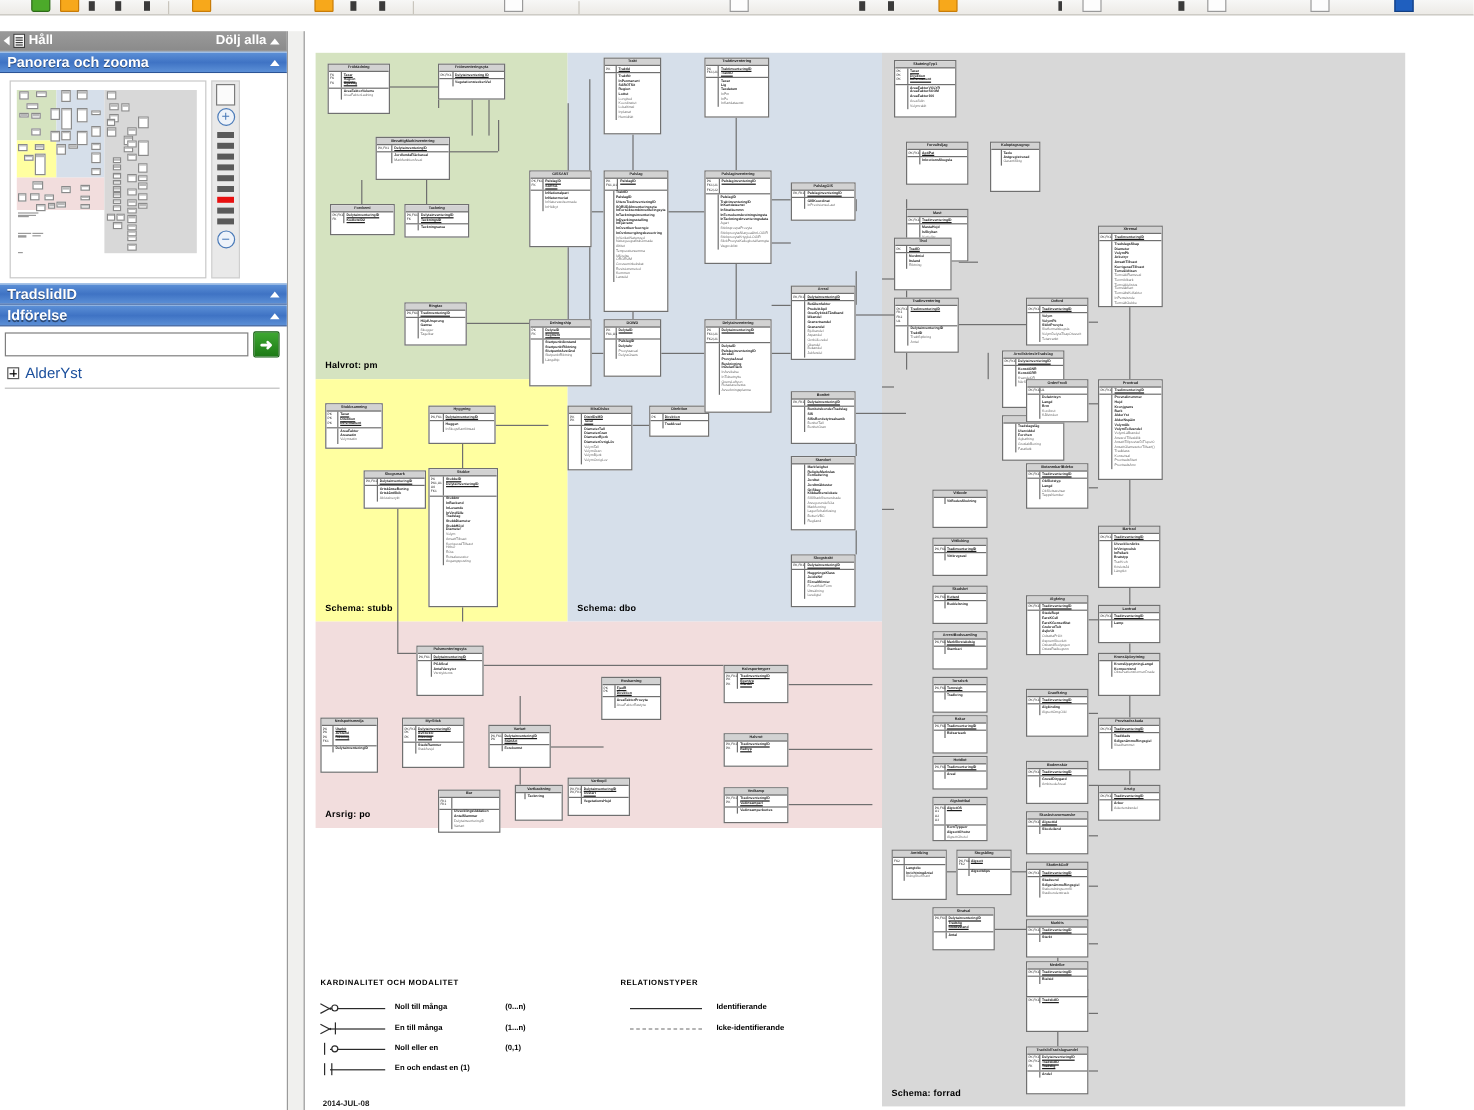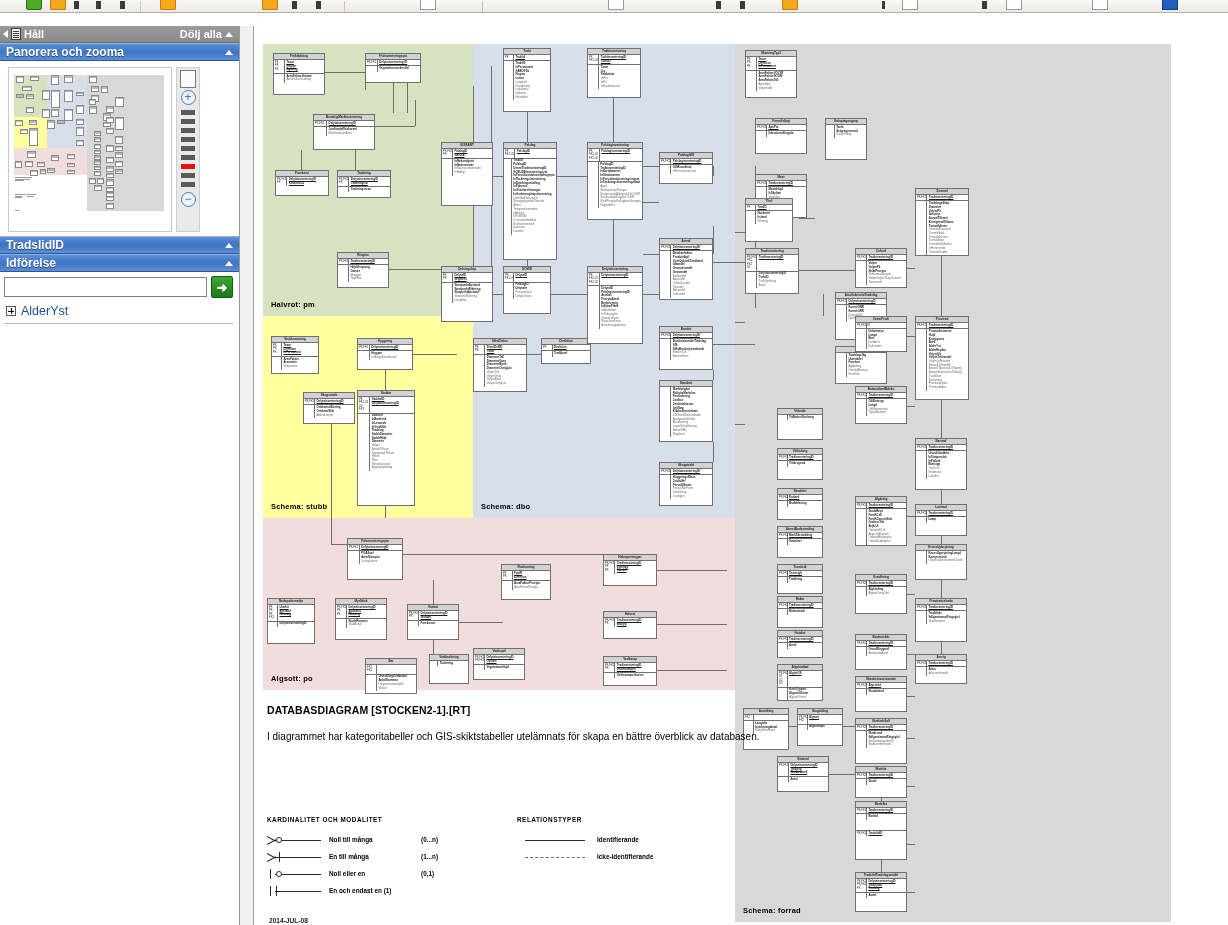--- a/index.html
+++ b/index.html
@@ -532,21 +532,21 @@
         <div class="region" style="left: 8px; top: 18px; width: 210px; height: 272px; background: rgb(213, 227, 192);">
           <div class="schema-label" style="left: 8px; top: 256px;">Halvrot: pm</div>
         </div>
         <div class="region" style="left: 8px; top: 290px; width: 210px; height: 202px; background: rgb(255, 255, 160);">
           <div class="schema-label" style="left: 8px; top: 186px;">Schema: stubb</div>
         </div>
         <div class="region" style="left: 218px; top: 18px; width: 262px; height: 474px; background: rgb(214, 223, 234);">
           <div class="schema-label" style="left: 8px; top: 458px;">Schema: dbo</div>
         </div>
         <div class="region" style="left: 8px; top: 492px; width: 472px; height: 172px; background: rgb(242, 221, 221);">
-          <div class="schema-label" style="left: 8px; top: 156px;">Algsott: po</div>
+          <div class="schema-label" style="left: 8px; top: 156px;">Arsrig: po</div>
         </div>
         <div class="region" style="left: 480px; top: 18px; width: 436px; height: 878px; background: rgb(216, 216, 216); padding-left: 38px;">
           <div class="schema-label" style="left: 8px; top: 862px;">Schema: forrad</div>
         </div>
       </div>
     <div id="links-layer">
         <div class="ln h" style="left: 70px; top: 46px; width: 40px;"></div>
         <div class="ln v" style="left: 110px; top: 46px; height: 18px;"></div>
         <div class="ln h" style="left: 110px; top: 64px; width: 0px;"></div>
         <div class="ln v" style="left: 138px; top: 57px; height: 30px;"></div>
@@ -2095,24 +2095,20 @@
           </div>
           <div class="t-sec">
             <div class="t-keys"></div>
             <div class="t-cols">
               <div class="req">Bialsid</div>
             </div>
           </div>
         </div>
       </div>
 
-    <div id="caption">
-      <div id="cap-title">DATABASDIAGRAM  [STOCKEN2-1].[RT]</div>
-      <div id="cap-body">I diagrammet har kategoritabeller och GIS-skiktstabeller utelämnats för skapa en bättre överblick av databasen.</div>
-    </div>
 
     <div id="legend">
       <div style="display:flex">
         <div style="width:250px">
           <div class="leg-head">KARDINALITET OCH MODALITET</div>
           <div id="card-rows" style="margin-top:8px">
               <div class="leg-row">
                 <div class="leg-sym">
                   <span class="sym-line"></span>
                   <span class="sym-crow"></span>

